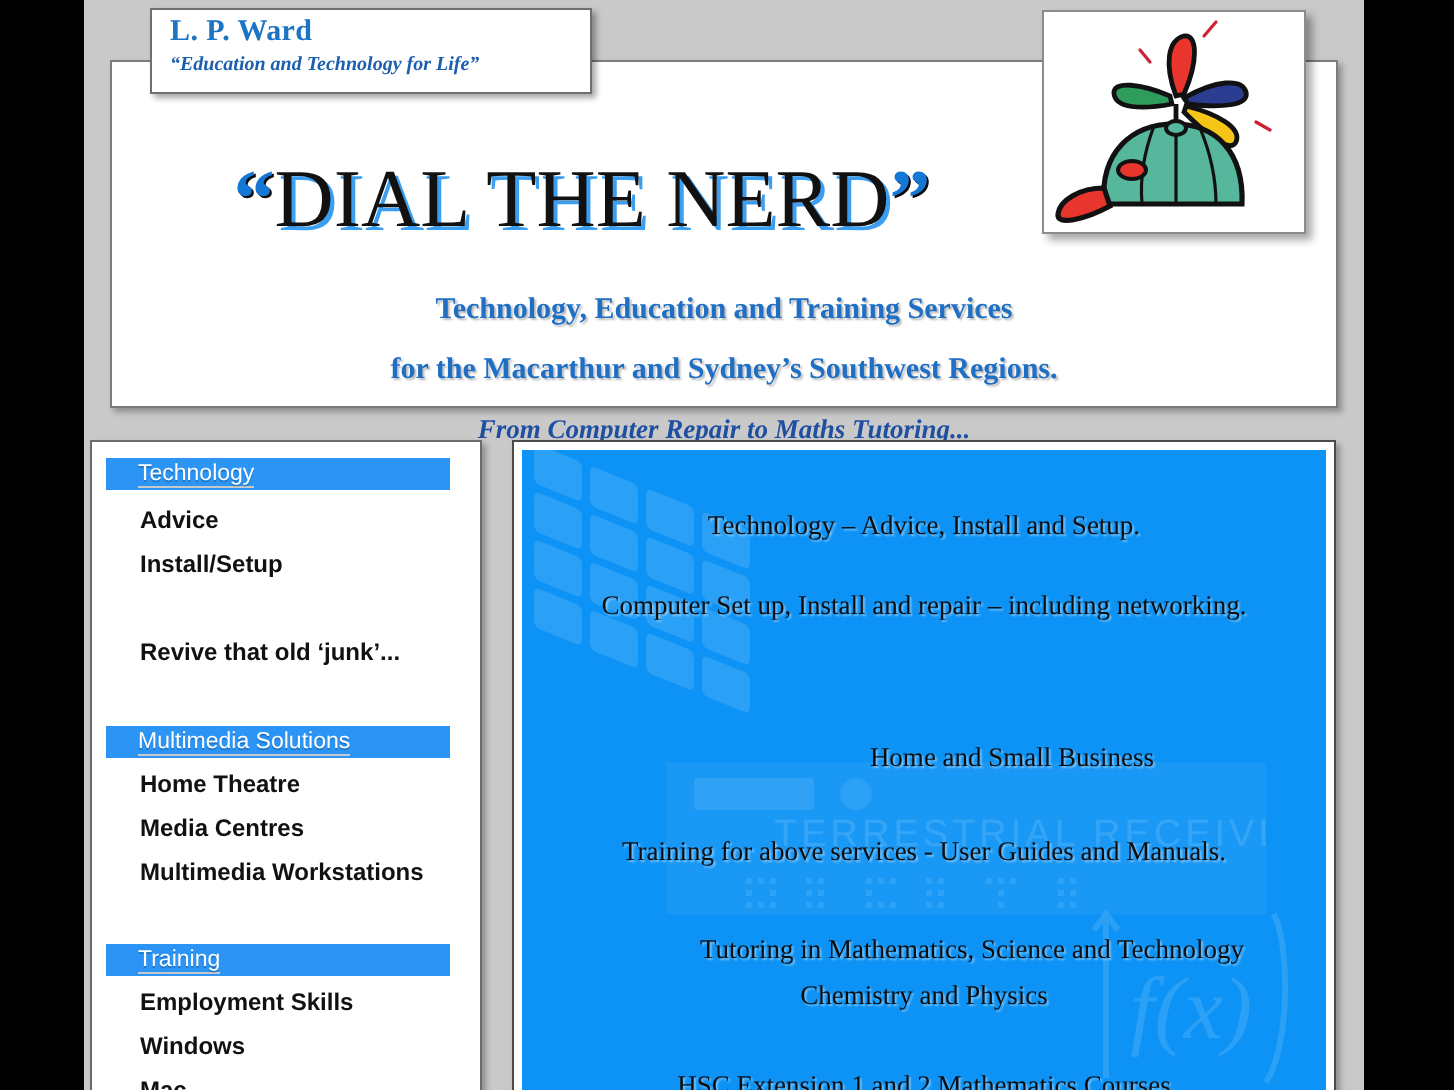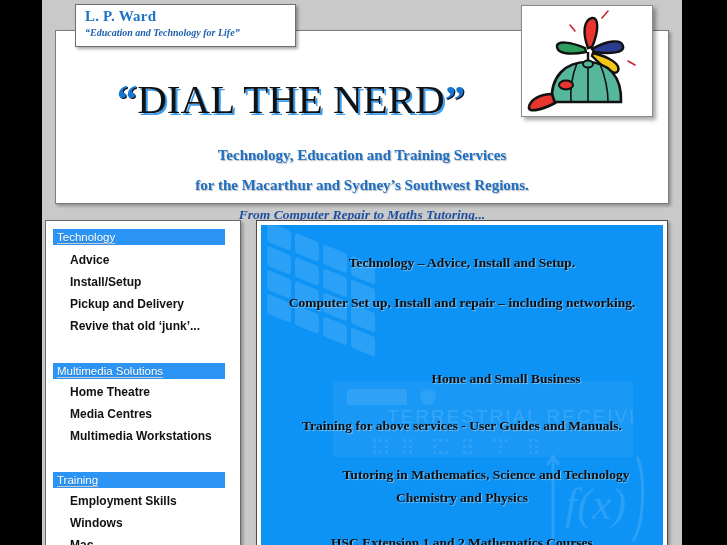--- a/index.html
+++ b/index.html
@@ -90,21 +90,21 @@
   .sidebar{
     position:absolute;left:3px;top:220px;width:194px;height:330px;
     background:#ffffff;
     border:1px solid #6b6b6b;
     box-shadow:2px 2px 3px rgba(0,0,0,.30);
   }
   .nav-head{
     position:absolute;left:7px;width:172px;height:16px;
     background:#2b94f5;
     font-size:11.5px;font-weight:normal;color:#ffffff;
-    line-height:16px;padding-left:4px;box-sizing:border-box;
+    line-height:16px;padding-left:16px;box-sizing:border-box;
   }
   .nav-head span{
     border-bottom:1px solid #c8c8c8;
     text-shadow:0 1px 0 rgba(0,0,0,.2);
   }
   .nav-item{
     position:absolute;left:24px;
     font-size:12px;font-weight:bold;color:#111;
     white-space:nowrap;
   }
@@ -134,21 +134,21 @@
     opacity:.30;
   }
   
   .wm-math{
     position:absolute;right:6px;bottom:-8px;width:120px;height:110px;
     opacity:.22;
   }
   .c-line{
     position:absolute;width:100%;text-align:center;
     font-family:"Liberation Serif", serif;
-    font-weight:bold;font-size:13.5px;color:#0d0d0d;
+    font-weight:normal;font-size:13.5px;color:#0d0d0d;
     text-shadow:1px 1px 1px rgba(255,255,255,.45);
     z-index:5;white-space:nowrap;
   }
 </style>
 </head>
 <body>
 
 <div class="viewport">
 
   <div class="bar-left"></div>
@@ -205,21 +205,20 @@
 
         <ellipse cx="44" cy="79" rx="7" ry="4.5" fill="#e8352e" stroke="#111" stroke-width="2"></ellipse>
       </svg>
     </div>
 
     <div class="sidebar">
 
       <div class="nav-head" style="top:8px;"><span>Technology</span></div>
       <div class="nav-item" style="top:32px;">Advice</div>
       <div class="nav-item" style="top:54px;">Install/Setup</div>
-      <div class="nav-item" style="top:76px;">Pickup and Delivery</div>
       <div class="nav-item" style="top:98px;">Revive that old ‘junk’...</div>
 
       <div class="nav-head" style="top:142px;"><span>Multimedia Solutions</span></div>
       <div class="nav-item" style="top:164px;">Home Theatre</div>
       <div class="nav-item" style="top:186px;">Media Centres</div>
       <div class="nav-item" style="top:208px;">Multimedia Workstations</div>
 
       <div class="nav-head" style="top:251px;"><span>Training</span></div>
       <div class="nav-item" style="top:273px;">Employment Skills</div>
       <div class="nav-item" style="top:295px;">Windows</div>

